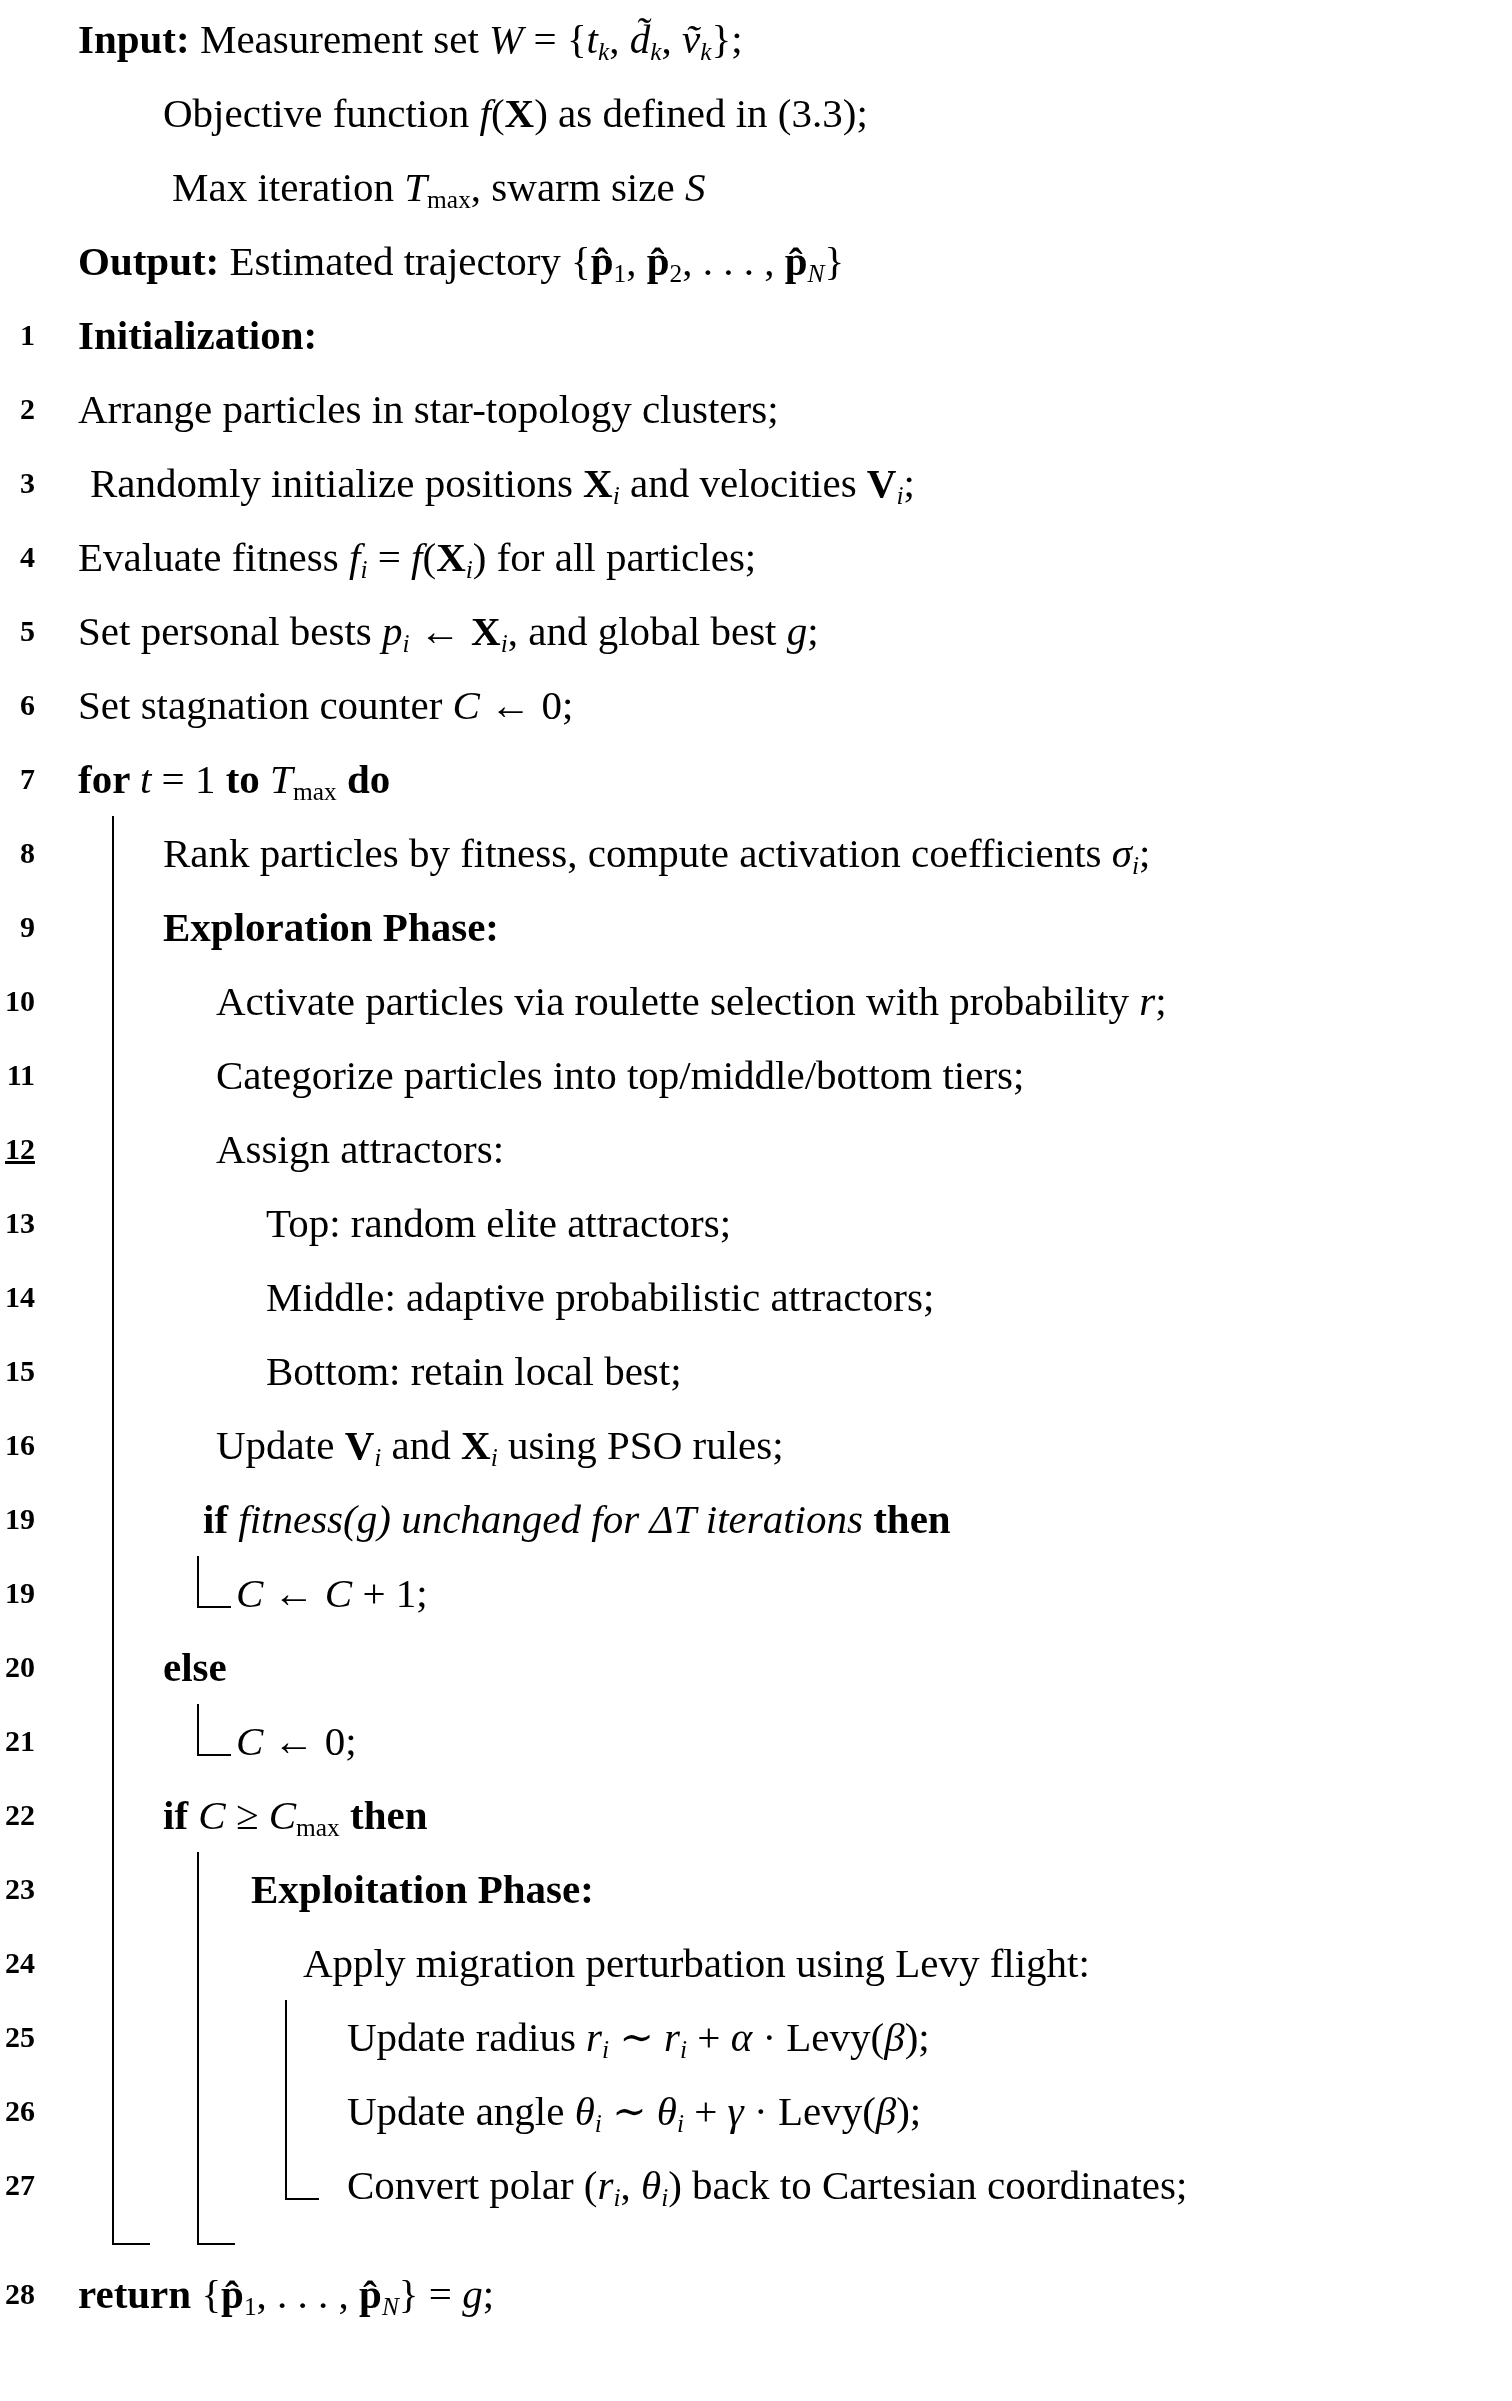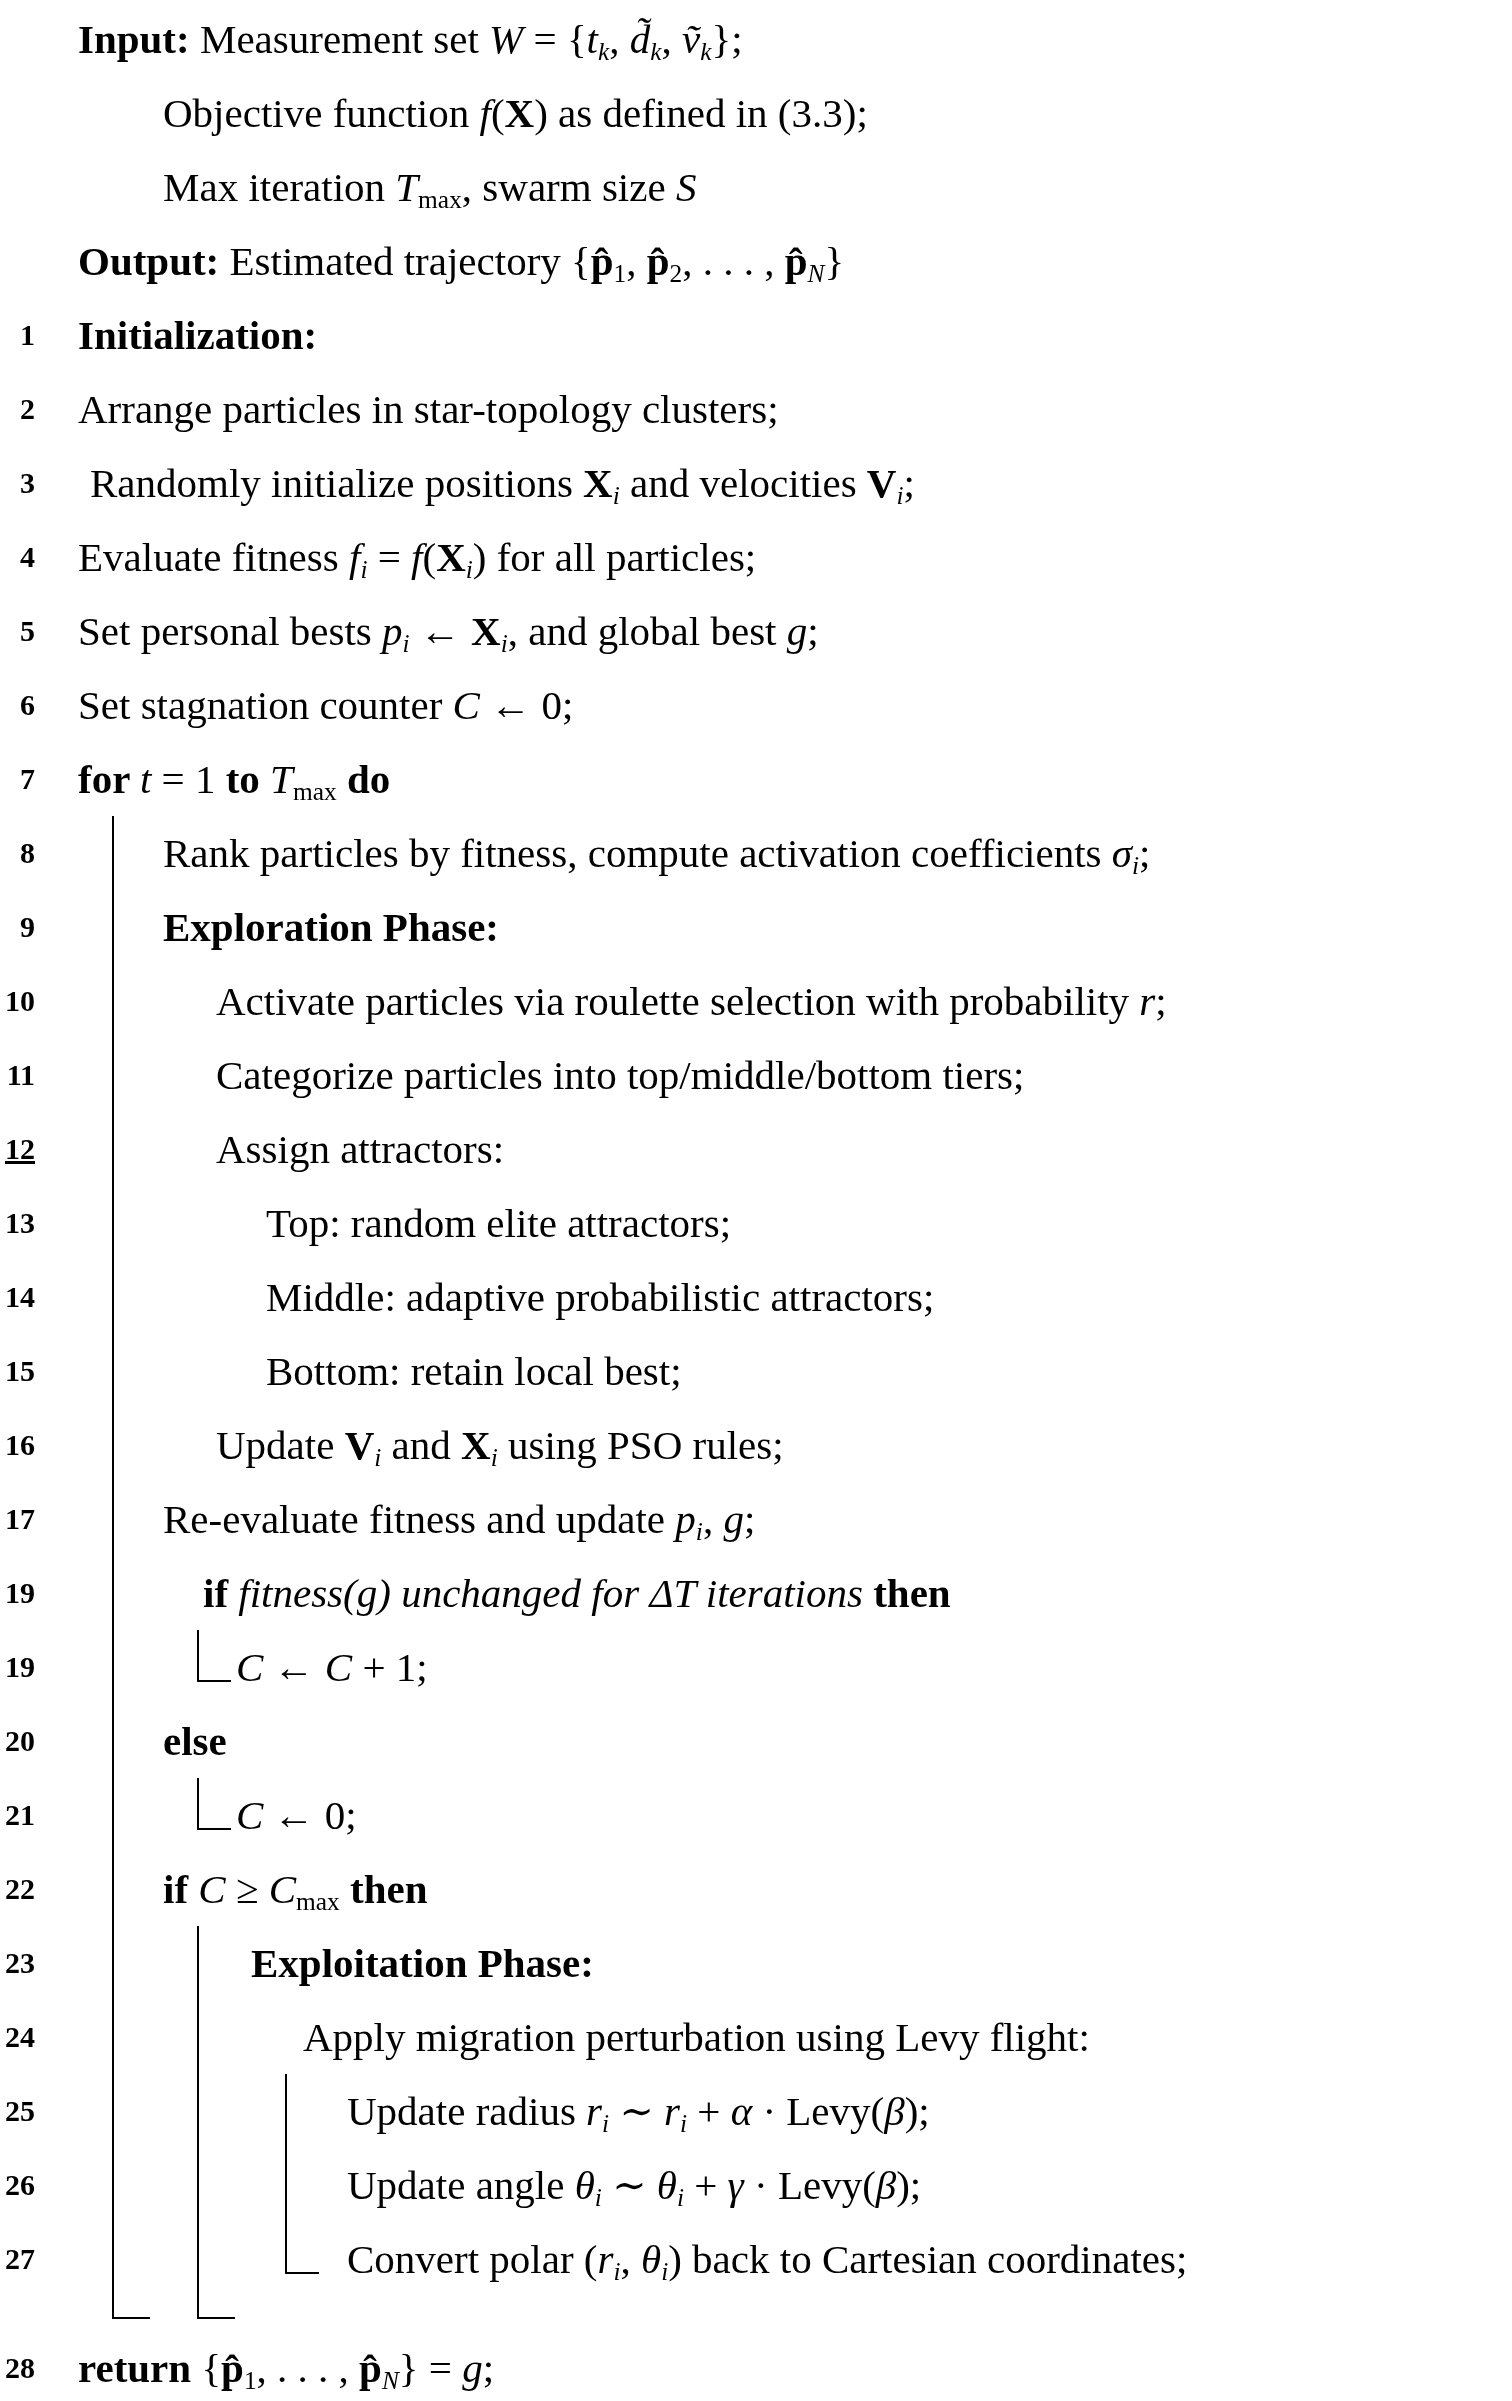--- a/index.html
+++ b/index.html
@@ -34,21 +34,21 @@
 <body>
 
 <div id="algo">
     <div class="row">
       <span class="txt" style="left: 78px;"><span style="font-weight: bold;">Input:</span><span> Measurement set </span><span style="font-style: italic;">W</span><span> = {</span><span style="font-style: italic;">t</span><sub style="font-style: italic;">k</sub><span>, </span><span style="font-style: italic;">d̃</span><sub style="font-style: italic;">k</sub><span>, </span><span style="font-style: italic;">ṽ</span><sub style="font-style: italic;">k</sub><span>};</span></span>
     </div>
     <div class="row">
       <span class="txt" style="left: 163px;"><span>Objective function </span><span style="font-style: italic;">f</span><span>(</span><span style="font-weight: bold;">X</span><span>) as defined in (3.3);</span></span>
     </div>
     <div class="row">
-      <span class="txt" style="left: 163px; text-align: right;"><span>Max iteration </span><span style="font-style: italic;">T</span><sub>max</sub><span>, swarm size </span><span style="font-style: italic;">S</span></span>
+      <span class="txt" style="left: 172px; text-align: right;"><span>Max iteration </span><span style="font-style: italic;">T</span><sub>max</sub><span>, swarm size </span><span style="font-style: italic;">S</span></span>
     </div>
     <div class="row">
       <span class="txt" style="left: 78px;"><span style="font-weight: bold;">Output:</span><span> Estimated trajectory {</span><span style="font-weight: bold;">p̂</span><sub>1</sub><span>, </span><span style="font-weight: bold;">p̂</span><sub>2</sub><span>, . . . , </span><span style="font-weight: bold;">p̂</span><sub style="font-style: italic;">N</sub><span>}</span></span>
     </div>
     <div class="row">
       <span class="num plain" style="font-weight: bold;">1</span>
       <span class="txt" style="left: 78px;"><span style="font-weight: bold;">Initialization:</span></span>
     </div>
     <div class="row">
       <span class="num plain" style="font-weight: bold;">2</span>
@@ -114,25 +114,20 @@
       <span class="num plain" style="font-weight: bold;">15</span>
       <span class="txt" style="left: 266px;"><span>Bottom: retain local best;</span></span>
     </div>
     <div class="row">
       <div class="bar" style="left: 112px;"></div>
       <span class="num plain" style="font-weight: bold;">16</span>
       <span class="txt" style="left: 216px;"><span>Update </span><span style="font-weight: bold;">V</span><sub style="font-style: italic;">i</sub><span> and </span><span style="font-weight: bold;">X</span><sub style="font-style: italic;">i</sub><span> using PSO rules;</span></span>
     </div>
     <div class="row">
       <div class="bar" style="left: 112px;"></div>
-      <span class="num plain" style="font-weight: bold;">17</span>
-      <span class="txt" style="left: 163px;"><span>Re-evaluate fitness and update </span><span style="font-style: italic;">p</span><sub style="font-style: italic;">i</sub><span>, </span><span style="font-style: italic;">g</span><span>;</span></span>
-    </div>
-    <div class="row">
-      <div class="bar" style="left: 112px;"></div>
       <span class="num plain" style="font-weight: bold;">19</span>
       <span class="txt" style="left: 163px; margin-left: 40px;"><span style="font-weight: bold;">if </span><span style="font-style: italic;">fitness(g) unchanged for ΔT iterations</span><span style="font-weight: bold;"> then</span></span>
     </div>
     <div class="row">
       <div class="bar" style="left: 112px;"></div>
       <div class="corner" style="left: 197px;"></div>
       <span class="num plain" style="font-weight: bold;">19</span>
       <span class="txt" style="left: 236px;"><span style="font-style: italic;">C</span><span> ← </span><span style="font-style: italic;">C</span><span> + 1;</span></span>
     </div>
     <div class="row">

